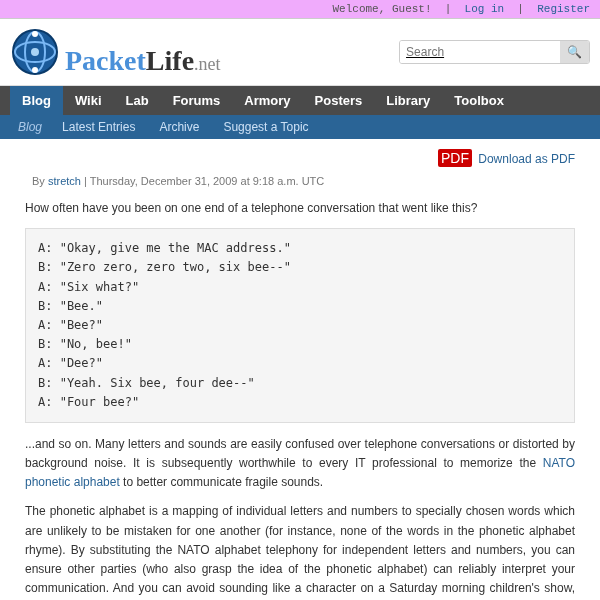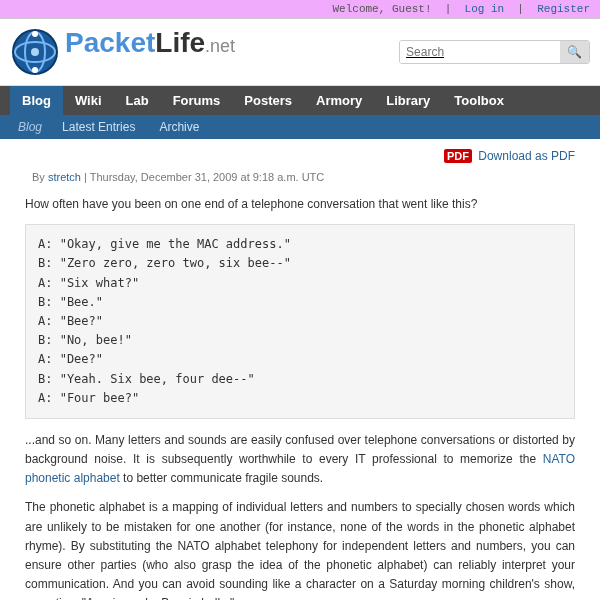--- a/index.html
+++ b/index.html
@@ -21,21 +21,22 @@
     #header {
       background: #fff;
       padding: 8px 10px;
       display: flex;
       align-items: center;
       justify-content: space-between;
       border-bottom: 1px solid #ddd;
     }
     #logo-area {
       display: flex;
-      align-items: flex-start;
+      align-items: flex-end;
+      font-family: Liberation Serif, serif;
     }
     #logo-icon {
       width: 50px;
       height: 50px;
       margin-right: 5px;
     }
     #logo-text {
       font-size: 28px;
       font-weight: bold;
       color: #333;
@@ -110,25 +111,25 @@
     #pdf-download {
       text-align: right;
       margin-bottom: 8px;
       font-size: 12px;
     }
     #pdf-download a { color: #2a6496; text-decoration: none; }
     #pdf-icon {
       display: inline-block;
       background: #c00;
       color: #fff;
-      font-size: 11px;
+      font-size: 14px;
       padding: 1px 3px;
       border-radius: 2px;
       margin-right: 3px;
-      font-weight: bold;
+      font-weight: normal;
     }
 
     
     #article-title {
       font-size: 22px;
       font-weight: bold;
       color: #333;
       margin-bottom: 4px;
     }
     #article-meta {
@@ -193,30 +194,31 @@
     <input type="text" id="search-input" style="border: none; padding: 4px 6px; font-size: 12px; width: 160px; outline: none; text-decoration: underline;" placeholder="Search">
     <button id="search-button" style="background:#ddd;border:none;padding:4px 7px;cursor:pointer;">🔍</button>
   </div>
 </div>
 
 <div id="main-nav">
   <a class="nav-item active">Blog</a>
   <a class="nav-item">Wiki</a>
   <a class="nav-item">Lab</a>
   <a class="nav-item">Forums</a>
+  <a class="nav-item">Armory</a>
   <a class="nav-item">Posters</a>
-  <a class="nav-item">Armory</a>
   <a class="nav-item">Library</a>
   <a class="nav-item">Toolbox</a>
 </div>
 
 <div id="sub-nav">
   <span style="color:#aac8e8;font-size:12px;padding:5px 8px;font-style:italic;">Blog</span>
   <a class="sub-nav-item">Latest Entries</a>
   <a class="sub-nav-item">Archive</a>
+  <a class="sub-nav-item">Suggest a Topic</a>
 </div>
 
 <div id="content">
 
   <div id="pdf-download">
     <span id="pdf-icon">PDF</span>
     <a>Download as PDF</a>
   </div>
 
   <div id="article-meta">

